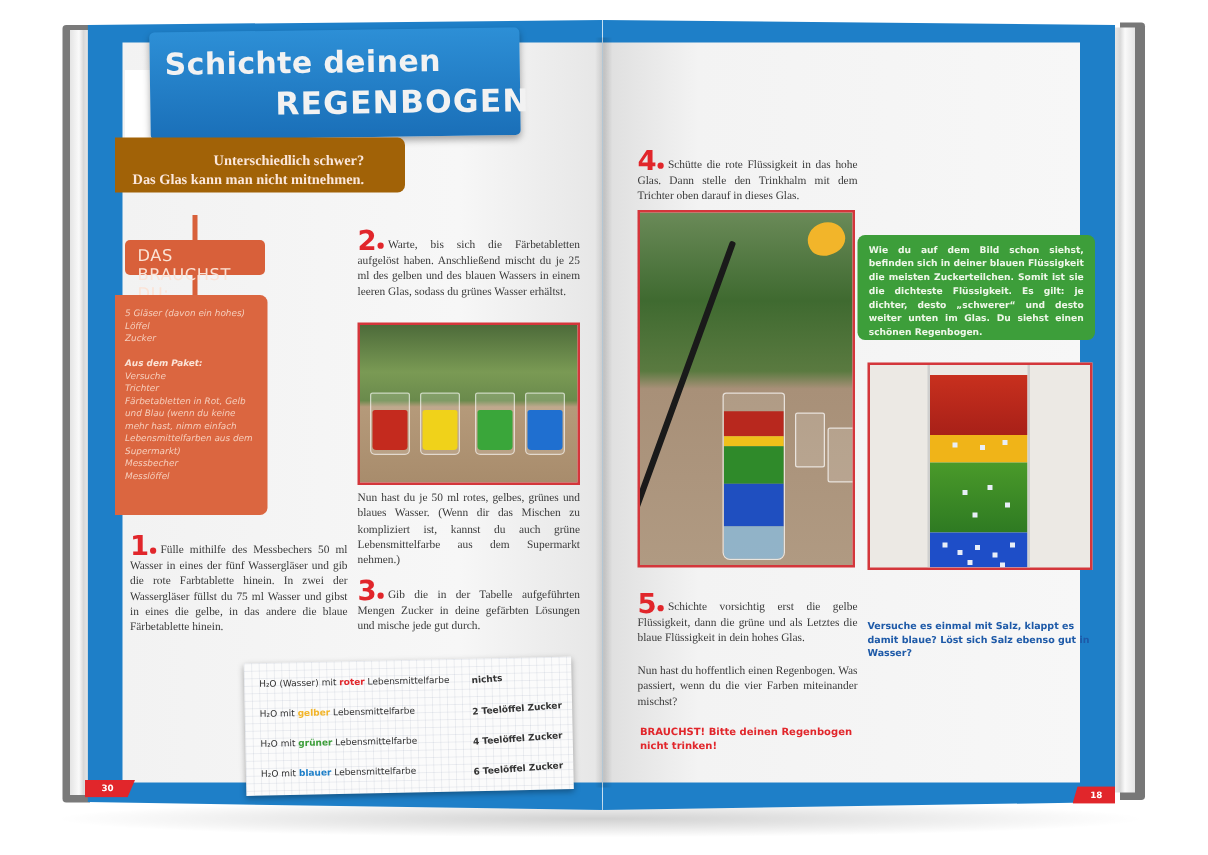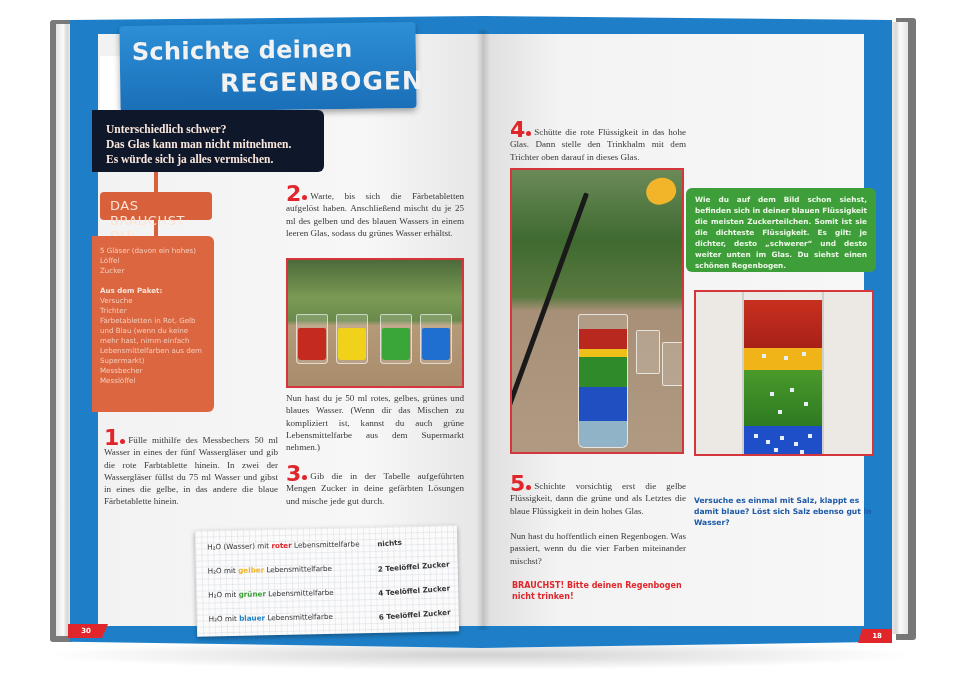--- a/index.html
+++ b/index.html
@@ -35,36 +35,36 @@
   
   .title-banner { position: absolute; left: 120px; top: 24px; width: 296px; height: 86px;
     background: linear-gradient(180deg, #2d8fd6, #1a6fb8); border-radius: 4px;
     box-shadow: 0 3px 6px rgba(0,0,0,0.35); transform: rotate(-0.8deg); }
   .title-line1 { position: absolute; left: 12px; top: 12px; color: #f2f2f2;
     font-family: "DejaVu Sans", sans-serif; font-weight: bold; font-size: 24px; letter-spacing: 0.3px; }
   .title-line2 { position: absolute; left: 100px; top: 44px; color: #f2f2f2;
     font-family: "DejaVu Sans", sans-serif; font-weight: bold; font-size: 25px; letter-spacing: 1px; }
 
   
-  .intro-banner { position: absolute; left: 92px; top: 110px; width: 232px; height: 62px;
-    background: #0f172a; border-radius: 0 6px 6px 0; }
+  .intro-banner { position: absolute; left: 92px; top: 110px; width: 232px; height: 44px;
+    background: #a16207; border-radius: 0 6px 6px 0; text-align: right; }
   .intro-text { position: absolute; left: 14px; top: 12px; color: #fbe7dc;
     font-weight: bold; font-size: 11.5px; line-height: 15px; }
 
   .stem { position: absolute; background: #d8603a; width: 4px; }
 
   
   .need-tag { position: absolute; left: 100px; top: 192px; width: 112px; height: 28px;
     background: #d8603a; border-radius: 4px; }
   .need-tag span { position: absolute; left: 10px; top: 6px; color: #fbe3d6;
     font-family: "DejaVu Sans", sans-serif; font-size: 13px; letter-spacing: 0.5px; }
 
   .need-box { position: absolute; left: 92px; top: 236px; width: 122px; height: 176px;
     background: #db6640; border-radius: 0 6px 6px 0; padding: 10px 8px 0 8px; }
-  .need-box p { color: #f6cfbd; font-family: "DejaVu Sans", sans-serif; font-size: 7.1px; line-height: 10px; }
+  .need-box p { color: #f6cfbd; font-family: "DejaVu Sans", sans-serif; font-size: 7.1px; line-height: 10px; font-style: italic; }
   .need-box .bold { font-weight: bold; color: #fbe3d6; }
   .need-box .gap { height: 10px; }
 
   
   .body-text { position: absolute; color: #3a3a3a; font-size: 9.1px; line-height: 12.3px; text-align: justify; }
   .step-num { color: #e1262b; font-family: "DejaVu Sans", sans-serif; font-weight: bold;
     font-size: 22px; line-height: 16px; vertical-align: -2px; margin-right: 3px; }
   .step-num::after { content: ""; display: inline-block; width: 5px; height: 5px;
     background: #e1262b; border-radius: 50%; margin-left: 1px; vertical-align: 1px; }
 
@@ -155,21 +155,20 @@
 
 <div class="title-banner">
   <div class="title-line1">Schichte deinen</div>
   <div class="title-line2">REGENBOGEN</div>
 </div>
 
 <div class="intro-banner">
   <div class="intro-text">
     <div>Unterschiedlich schwer?</div>
     <div>Das Glas kann man nicht mitnehmen.</div>
-    <div>Es würde sich ja alles vermischen.</div>
   </div>
 </div>
 
 <div class="stem" style="left:154px; top:172px; height:22px;"></div>
 <div class="stem" style="left:154px; top:220px; height:18px;"></div>
 
 <div class="need-tag">
   <span>DAS BRAUCHST DU:</span>
 </div>
 <div class="need-box">

